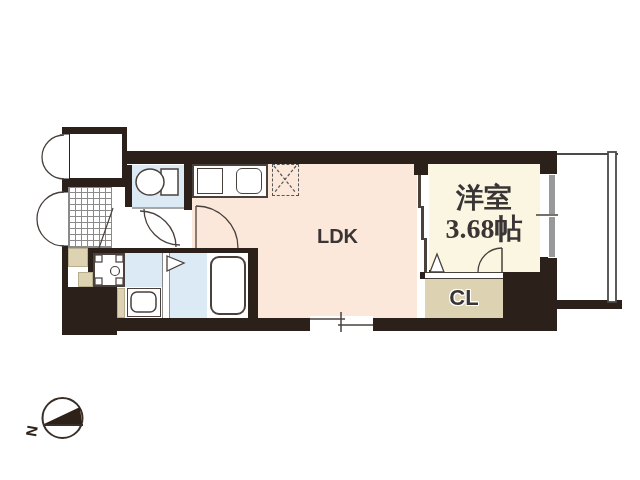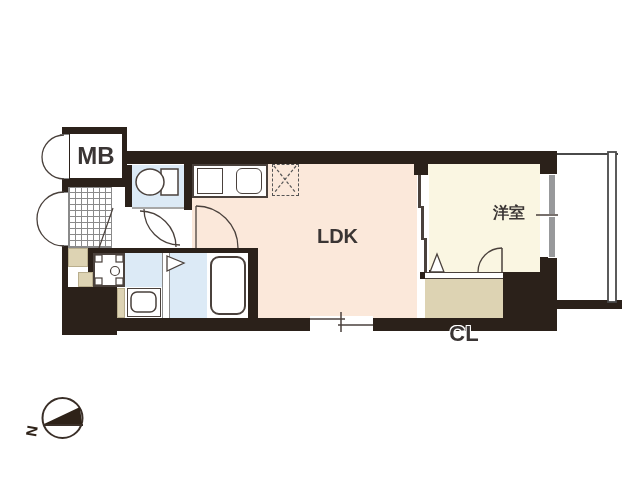--- a/index.html
+++ b/index.html
@@ -26,21 +26,21 @@
   .hatch{
     position:absolute;background-color:#fff;
     background-image:
       repeating-linear-gradient(0deg,#8a8a8a 0 1px,transparent 1px 6px),
       repeating-linear-gradient(90deg,#8a8a8a 0 1px,transparent 1px 6px);
     border:1px solid #8a8a8a;box-sizing:border-box;
   }
   .beige{position:absolute;background:var(--beige);border:1px solid #b9ae8d;box-sizing:border-box;}
   .gap{position:absolute;background:#fff;}
   svg{position:absolute;left:0;top:0;}
-  .halo{text-shadow:-1px -1px 0 #fff,1px -1px 0 #fff,-1px 1px 0 #fff,1px 1px 0 #fff,0 1px 0 #fff,0 -1px 0 #fff;margin-top:36px;}
+  .halo{text-shadow:-1px -1px 0 #fff,1px -1px 0 #fff,-1px 1px 0 #fff,1px 1px 0 #fff,0 1px 0 #fff,0 -1px 0 #fff;}
 </style>
 </head>
 <body>
 
 <div id="canvas">
 
   <div class="floor" style="left:192px;top:164px;width:225px;height:86px;background:var(--ldk);"></div>
   <div class="floor" style="left:258px;top:250px;width:159px;height:68px;background:var(--ldk);"></div>
   <div class="floor" style="left:428px;top:164px;width:112px;height:108px;background:var(--yoshitsu);"></div>
   <div class="floor" style="left:132px;top:165px;width:52px;height:42px;background:var(--wet);"></div>
@@ -164,29 +164,27 @@
     <rect x="608" y="152" width="8" height="150" fill="#fff" stroke="#4a4a4a" stroke-width="1.8"></rect>
 
     <g>
       <circle cx="62.5" cy="418" r="20" fill="none" stroke="#3a2f28" stroke-width="2"></circle>
       <line x1="43" y1="425" x2="83" y2="425" stroke="#3a2f28" stroke-width="2"></line>
       <polygon points="44,424 80,407 82,424" fill="#2e2218"></polygon>
       <text x="37" y="432" font-size="15" font-weight="bold" fill="#2e2218" font-family="Liberation Sans, DejaVu Sans, sans-serif" transform="rotate(-80 37 432)" text-anchor="middle">N</text>
     </g>
   </svg>
 
-  <div class="label" style="left:70px;top:134px;width:52px;height:44px;font-size:24px;">
-    <span>MB</span>
-  </div>
 
   <div class="label" style="left:255px;top:205px;width:165px;height:62px;font-size:20px;">
     <span>LDK</span>
   </div>
 
-  <div class="label" style="left:453px;top:182px;width:112px;height:62px;font-size:16px;font-family:Liberation Serif, serif;">
+  <div class="label" style="left:428px;top:182px;width:112px;height:62px;font-size:28px;font-family:Liberation Serif, serif;">
     <span>洋室</span>
+    <span>3.68帖</span>
   </div>
 
   <div class="label halo" style="left:425px;top:281px;width:78px;height:35px;font-size:22px;">
     <span>CL</span>
   </div>
 
 </div>
 
 </body></html>

